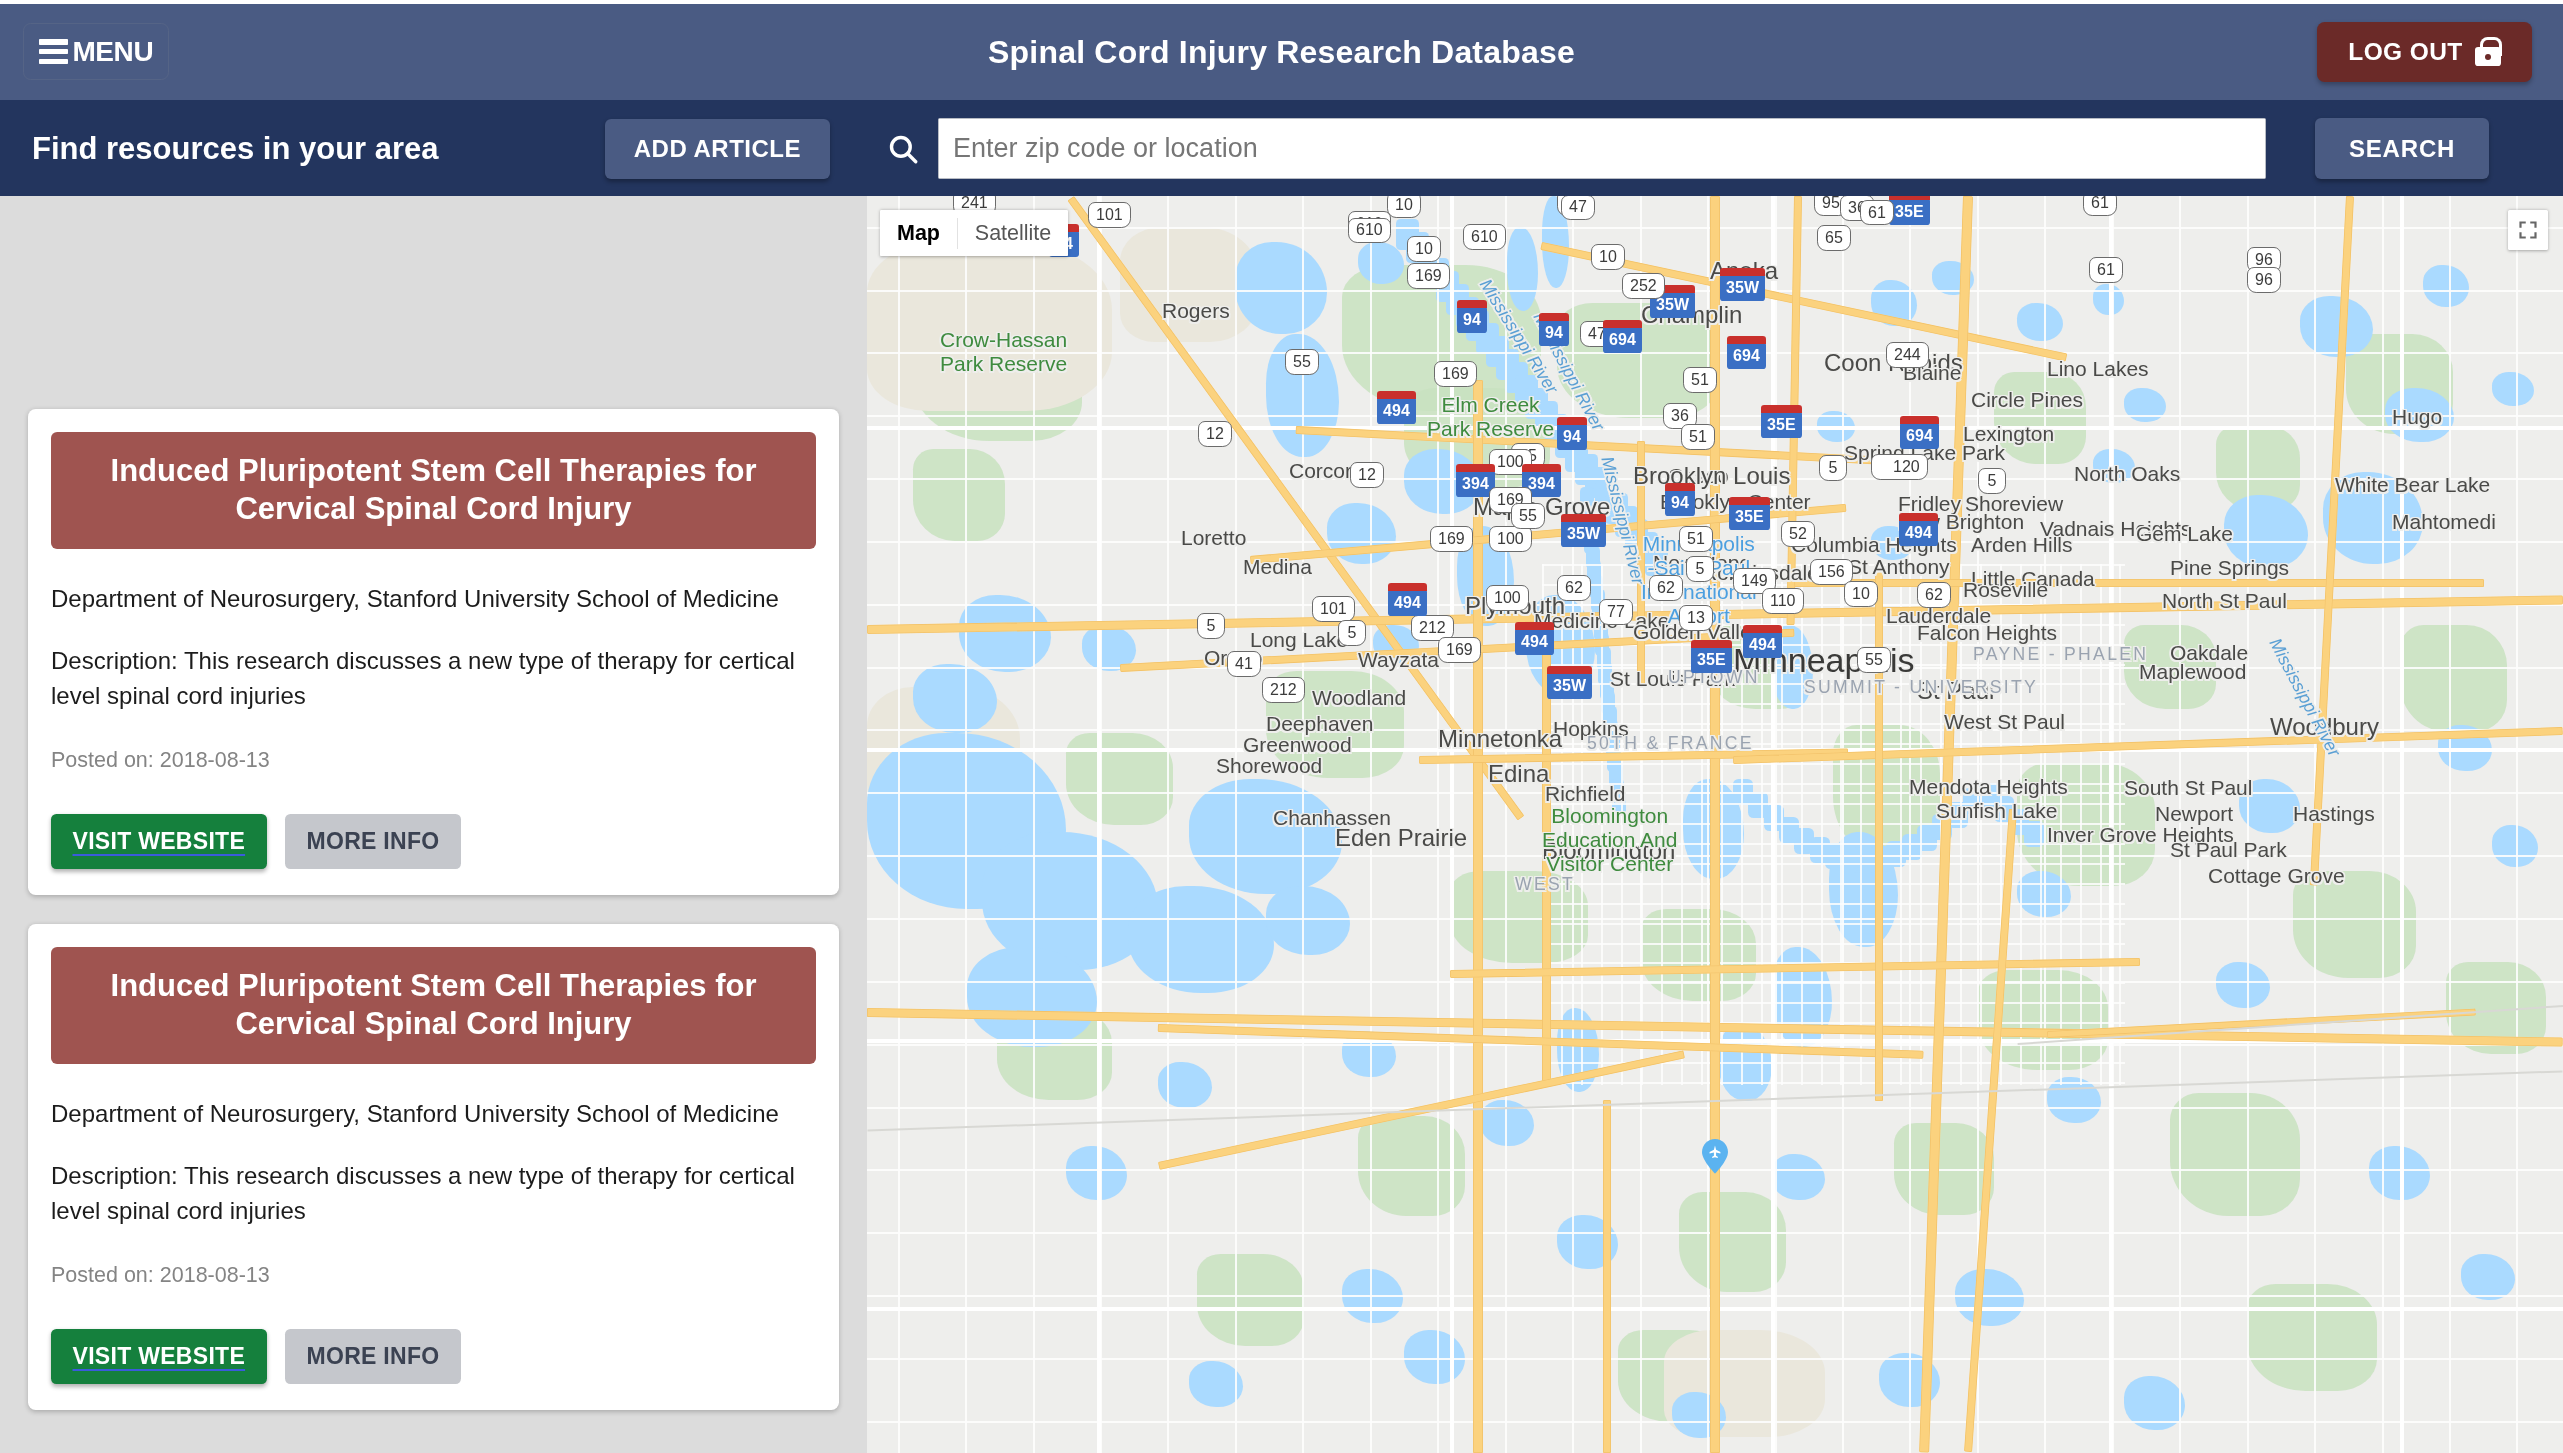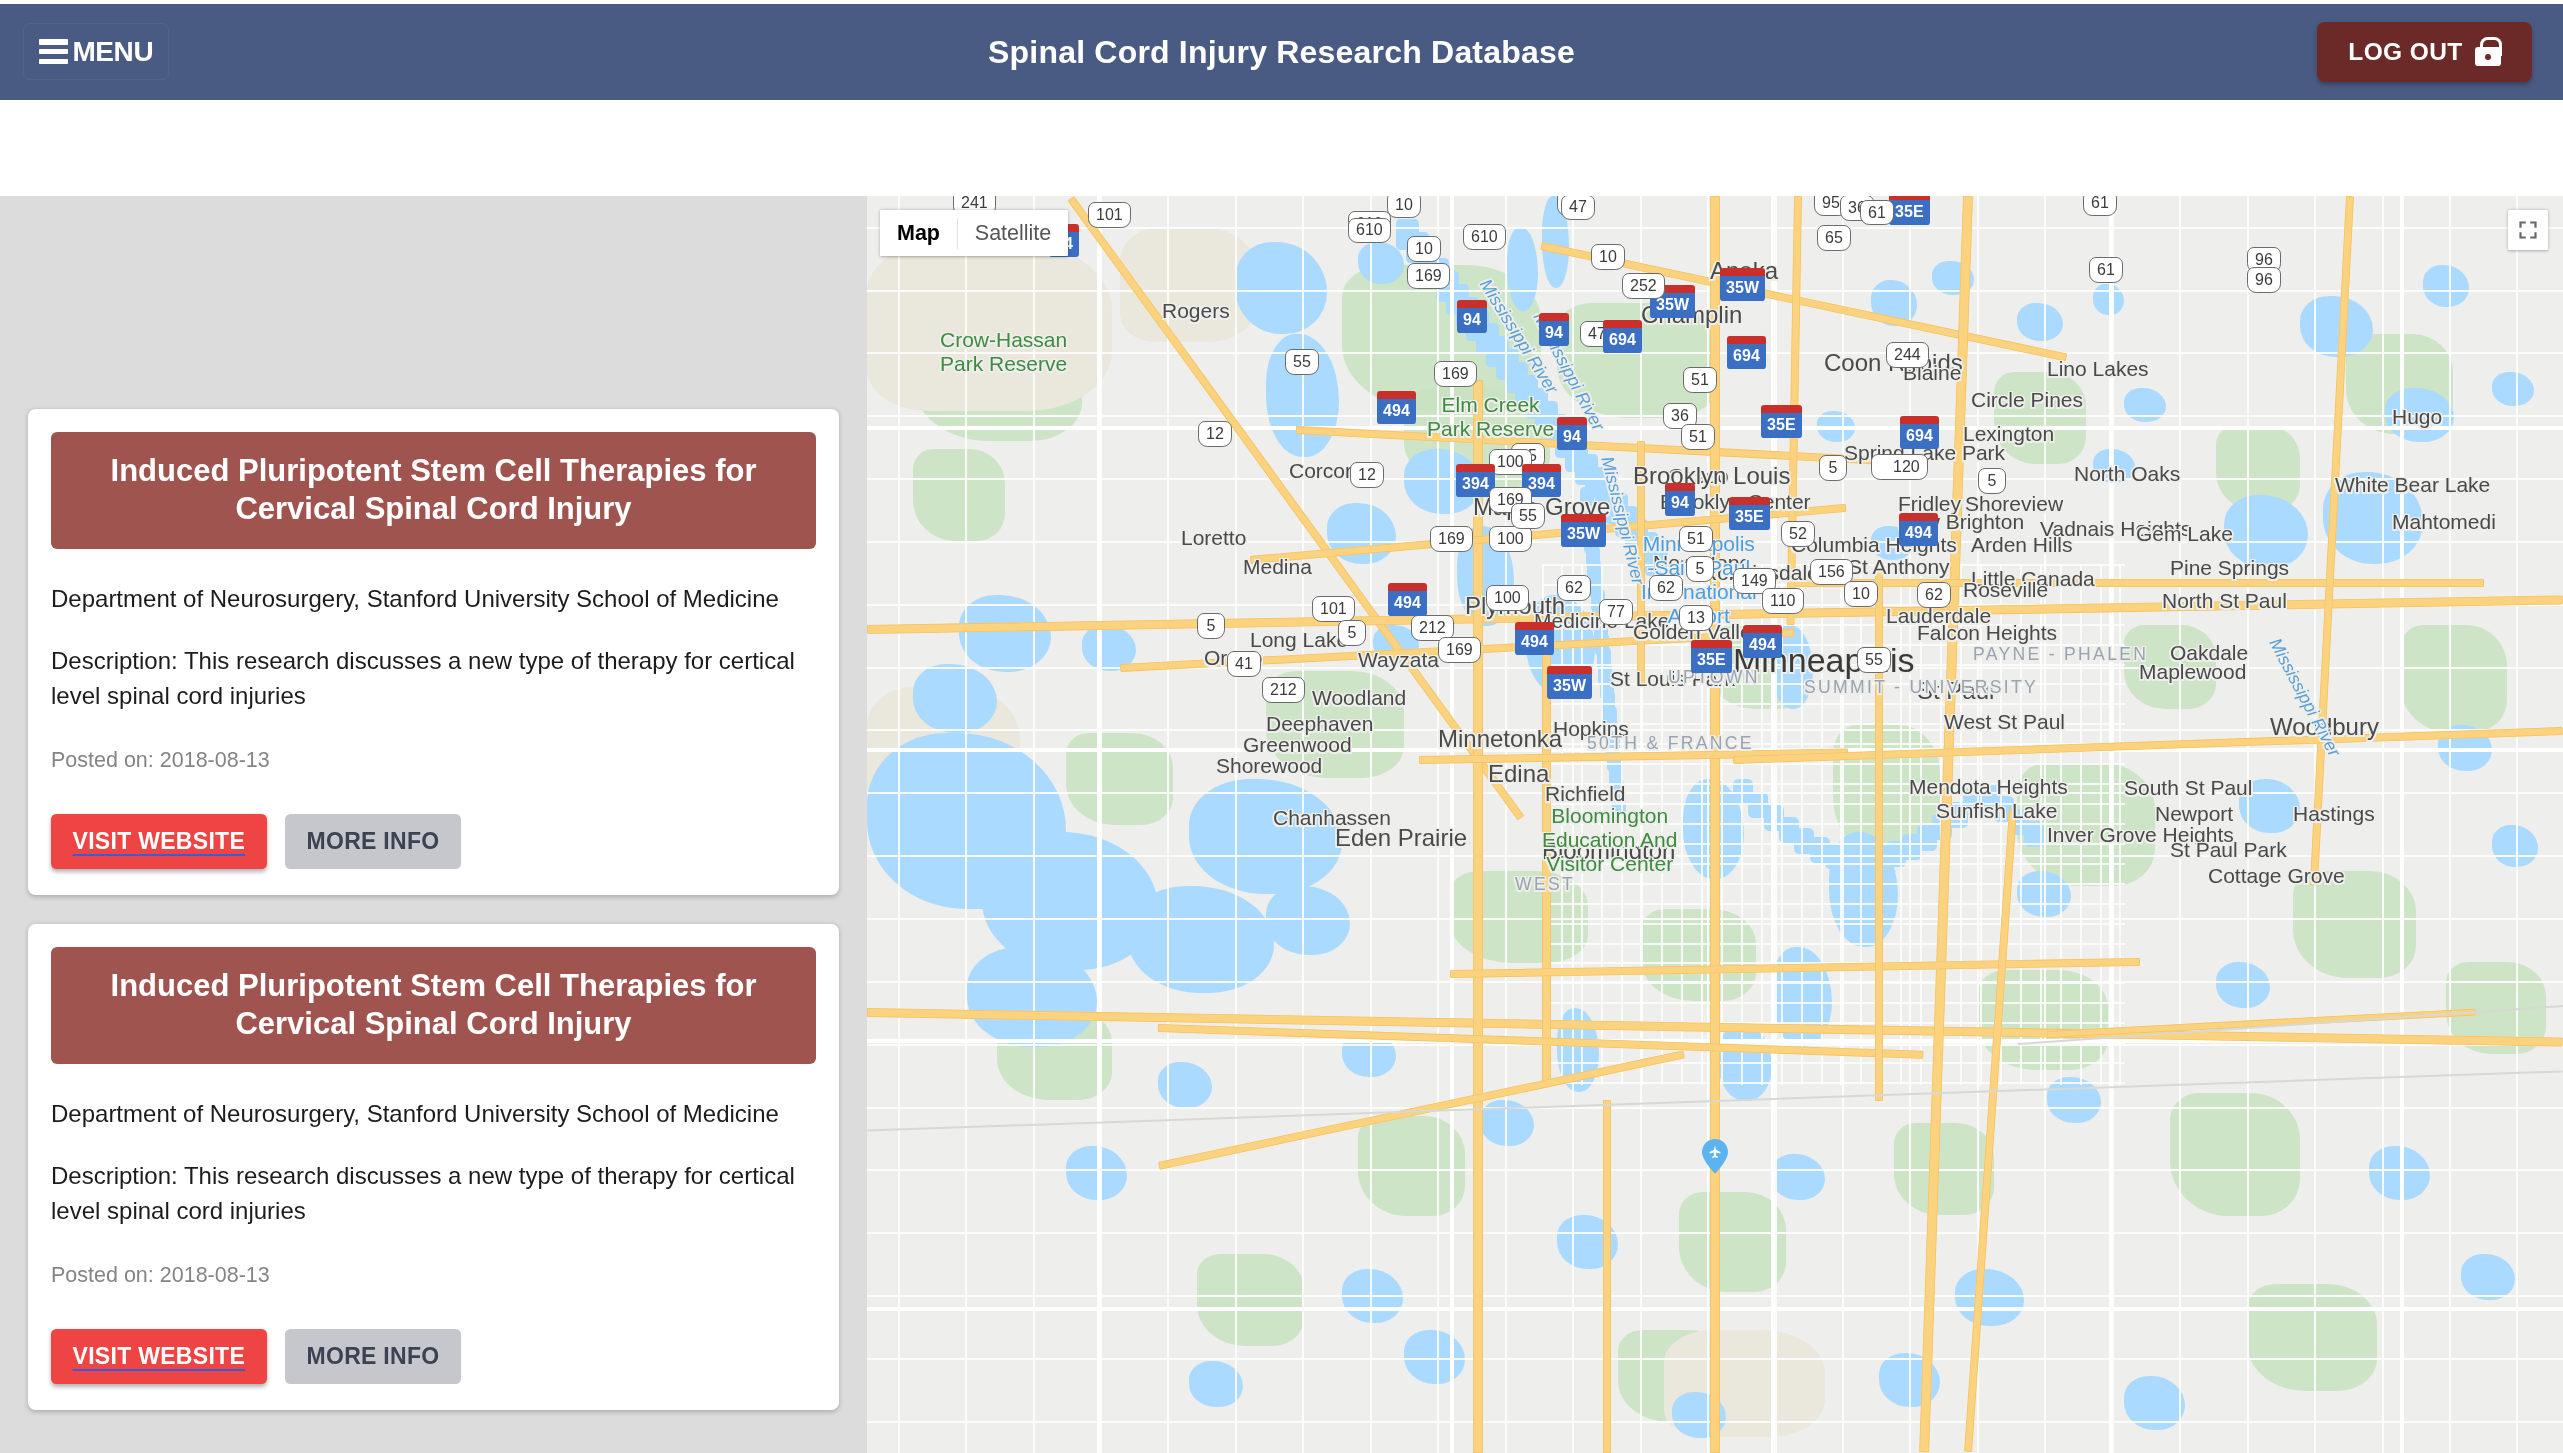--- a/index.html
+++ b/index.html
@@ -123,21 +123,21 @@
     margin-top: 34px; font-size: 24px; color: #1c1c1c; line-height: 1.35;
   }
   .card-desc {
     margin-top: 29px; font-size: 24px; color: #1c1c1c; line-height: 1.45;
   }
   .card-date {
     margin-top: 34px; font-size: 21.5px; color: #848484;
   }
   .card-actions { margin-top: 41px; display: flex; gap: 18.4px; align-items: center; }
   .btn-visit {
-    background: #ef4444; color: #ffffff; border: none; border-radius: 5.4px;
+    background: #15803d; color: #ffffff; border: none; border-radius: 5.4px;
     height: 55px; padding: 0 21.5px;
     font-size: 23px; font-weight: 700; letter-spacing: 0.3px;
     text-decoration: underline; text-decoration-color: #3b5bdb; text-underline-offset: 4.6px;
     cursor: pointer; box-shadow: 0 2.3px 4.6px rgba(0,0,0,.3);
     display:flex; align-items:center;
   }
   .btn-moreinfo {
     background: #c5c7cc; color: #3b4252; border: none; border-radius: 5.4px;
     height: 55px; padding: 0 21.5px;
     font-size: 23px; font-weight: 700; letter-spacing: 0.3px;
@@ -232,20 +232,36 @@
     </button>
     <div class="brand-title">Spinal Cord Injury Research Database</div>
     <button class="logout-btn">
       <span>LOG OUT</span>
       <span class="lock-icon">
           <span class="lock-hole"></span>
         </span>
     </button>
   </div>
 
+  <div class="subbar">
+    <div class="subbar-left">
+      <div class="subbar-title">Find resources in your area</div>
+      <button class="add-article-btn">ADD ARTICLE</button>
+    </div>
+    <div class="subbar-right">
+      <span class="search-icon">
+        <svg viewBox="0 0 24 24" fill="none" stroke="currentColor" stroke-width="2.4" stroke-linecap="round">
+          <circle cx="10.5" cy="10.5" r="6.6"></circle>
+            <line x1="15.4" y1="15.4" x2="21" y2="21"></line>
+        </svg>
+      </span>
+      <input class="search-input" type="text" placeholder="Enter zip code or location" style="">
+      <button class="search-btn">SEARCH</button>
+    </div>
+  </div>
 
   <div class="list-panel" id="list-panel">
       <div class="card">
         <div class="card-header" style="background: rgb(159, 84, 80);">Induced Pluripotent Stem Cell Therapies for Cervical Spinal Cord Injury</div>
         <div class="card-org">Department of Neurosurgery, Stanford University School of Medicine</div>
         <div class="card-desc">Description: This research discusses a new type of therapy for certical level spinal cord injuries</div>
         <div class="card-date">Posted on: 2018-08-13</div>
         <div class="card-actions">
           <button class="btn-visit">VISIT WEBSITE</button>
           <button class="btn-moreinfo">MORE INFO</button>

